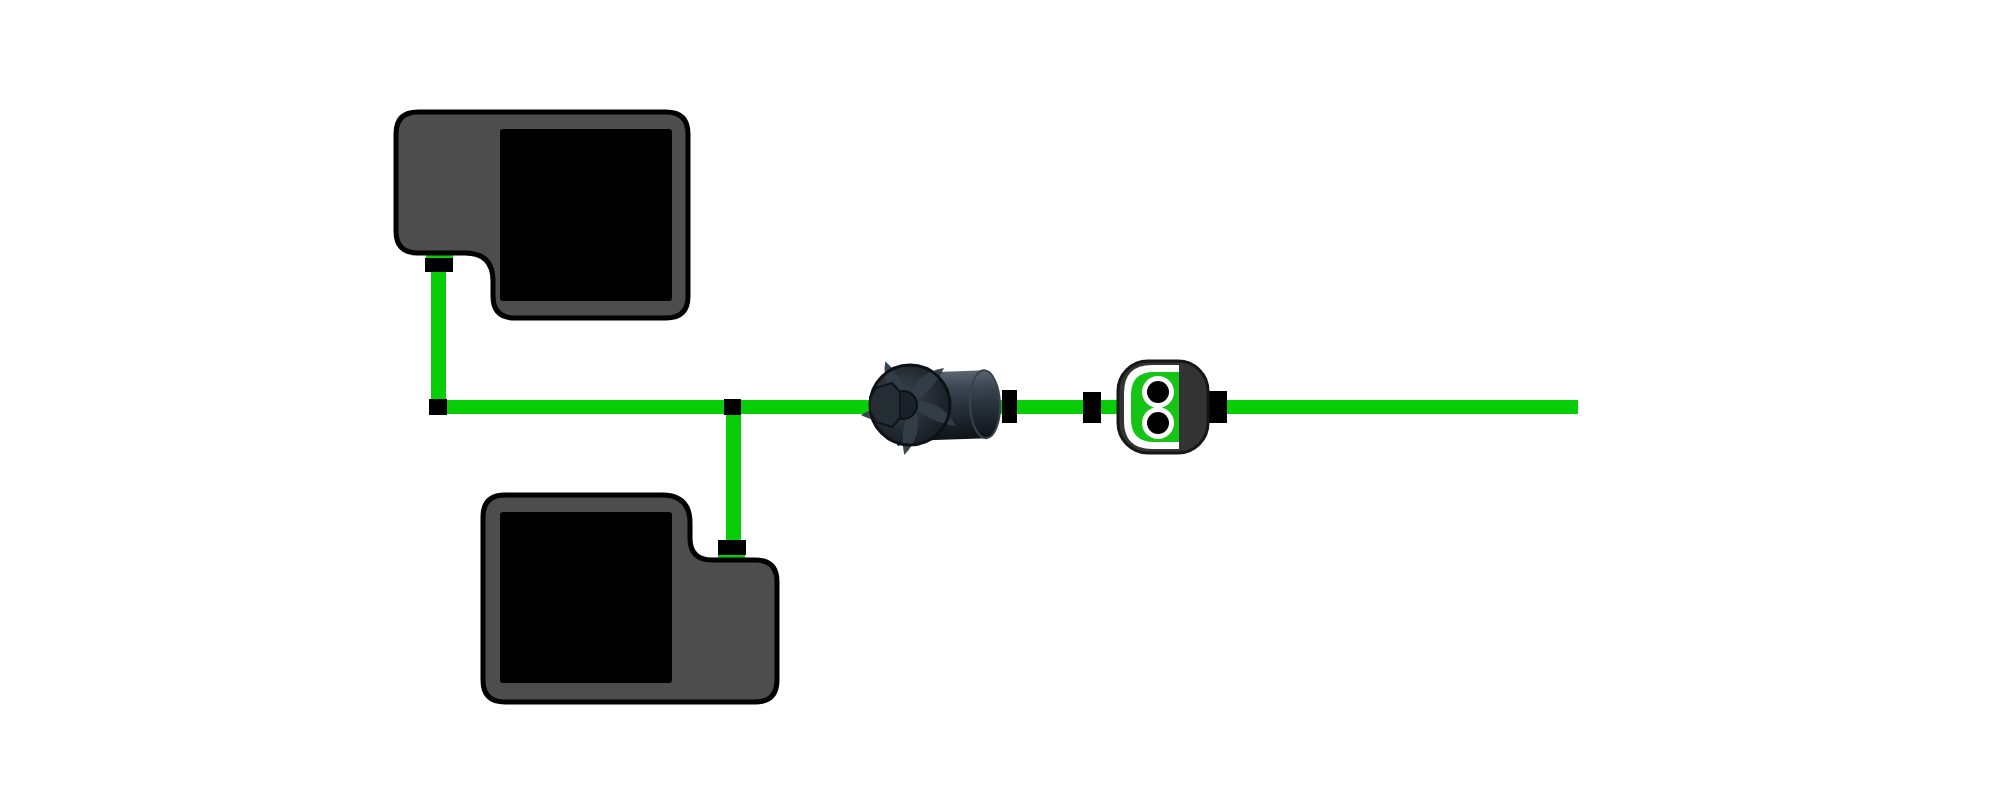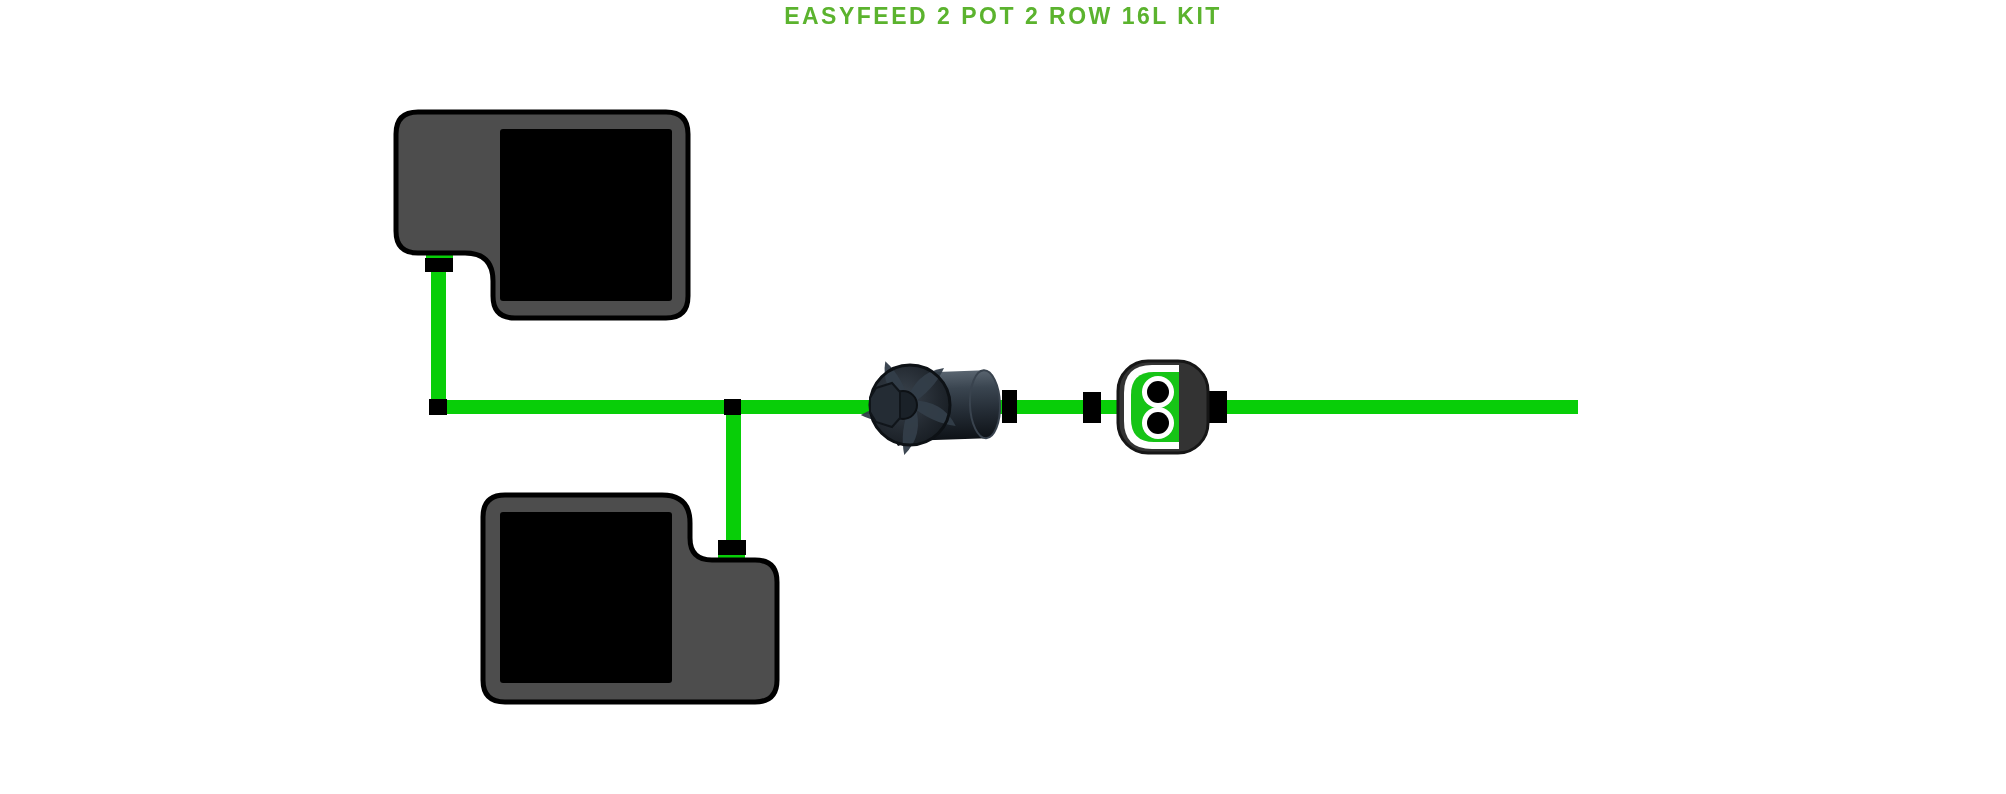--- a/index.html
+++ b/index.html
@@ -17,21 +17,20 @@
   .doser-white{fill:#ffffff;}
   .doser-green{fill:var(--doser-green,#16C416);}
   .hole-ring{fill:#ffffff;}
   .hole{fill:#000000;}
 </style>
 </head>
 <body>
 
 <div class="stage">
 
-  <div class="kit-title">EASYFEED 2 POT 2 ROW 16L KIT</div>
 
   <svg width="2006" height="794" viewBox="0 0 2006 794">
     <defs>
       <linearGradient id="pumpBody" x1="0" y1="0" x2="0" y2="1">
         <stop offset="0" stop-color="#5A6570"></stop>
         <stop offset="0.25" stop-color="#3A4550"></stop>
         <stop offset="0.6" stop-color="#242C35"></stop>
         <stop offset="1" stop-color="#0E1217"></stop>
       </linearGradient>
       <radialGradient id="impFace" cx="0.4" cy="0.4" r="0.8">

